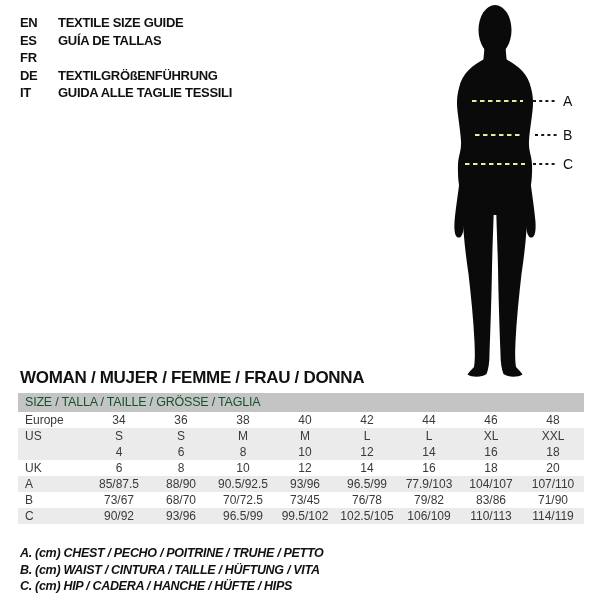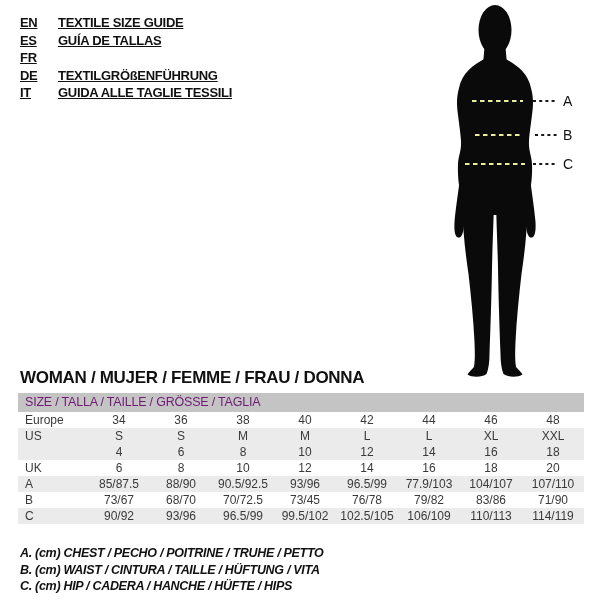--- a/index.html
+++ b/index.html
@@ -3,36 +3,36 @@
 <meta charset="utf-8">
 <style>
   html,body{margin:0;padding:0;}
   body{
     width:600px;height:600px;background:#ffffff;position:relative;overflow:hidden;
     font-family:"Liberation Sans", sans-serif;color:#111;
     -webkit-font-smoothing:antialiased;
   }
   
   .lang-block{position:absolute;left:20px;top:14px;}
-  .lang-row{display:flex;height:17.5px;align-items:center;text-decoration:underline;}
+  .lang-row{display:flex;height:17.5px;align-items:center;}
   .lang-code{width:38px;font-size:13px;font-weight:700;letter-spacing:-0.3px;}
   .lang-title{font-size:13px;font-weight:700;letter-spacing:-0.3px;white-space:nowrap;}
   
   .figure-wrap{position:absolute;left:429px;top:0;width:171px;height:380px;}
   .figure-wrap svg{display:block;}
   .marker-label{font-size:14px;fill:#111;font-family:"Liberation Sans",sans-serif;}
   .dash-body{stroke:var(--dash-body,#e9ec9b);stroke-width:2;}
   .dash-off{stroke:var(--dash-off,#1a1a1a);stroke-width:1.8;}
   
   .section-heading{position:absolute;left:20px;top:368px;font-size:17px;font-weight:700;
     letter-spacing:-0.3px;white-space:nowrap;}
   
   .size-table{position:absolute;left:18px;top:393px;width:566px;font-size:12px;color:#3a3a3a;}
   .thead{height:19px;line-height:19px;background:var(--header-bg,#c4c4c4);
-    padding-left:7px;font-size:12.5px;color:#701a75;letter-spacing:-0.2px;}
+    padding-left:7px;font-size:12.5px;color:#14532d;letter-spacing:-0.2px;}
   .trow{display:grid;grid-template-columns:70px repeat(8,1fr);height:16px;align-items:center;}
   .trow.shaded{background:var(--stripe,#ebebeb);}
   .tcell{text-align:center;line-height:16.5px;white-space:nowrap;}
   .tcell.label{text-align:left;padding-left:7px;}
   
   .legend{position:absolute;left:20px;top:545px;}
   .legend-row{font-size:12.5px;font-weight:700;line-height:16.5px;letter-spacing:-0.3px;
     white-space:nowrap;font-style:italic;}
 </style>
 </head>

